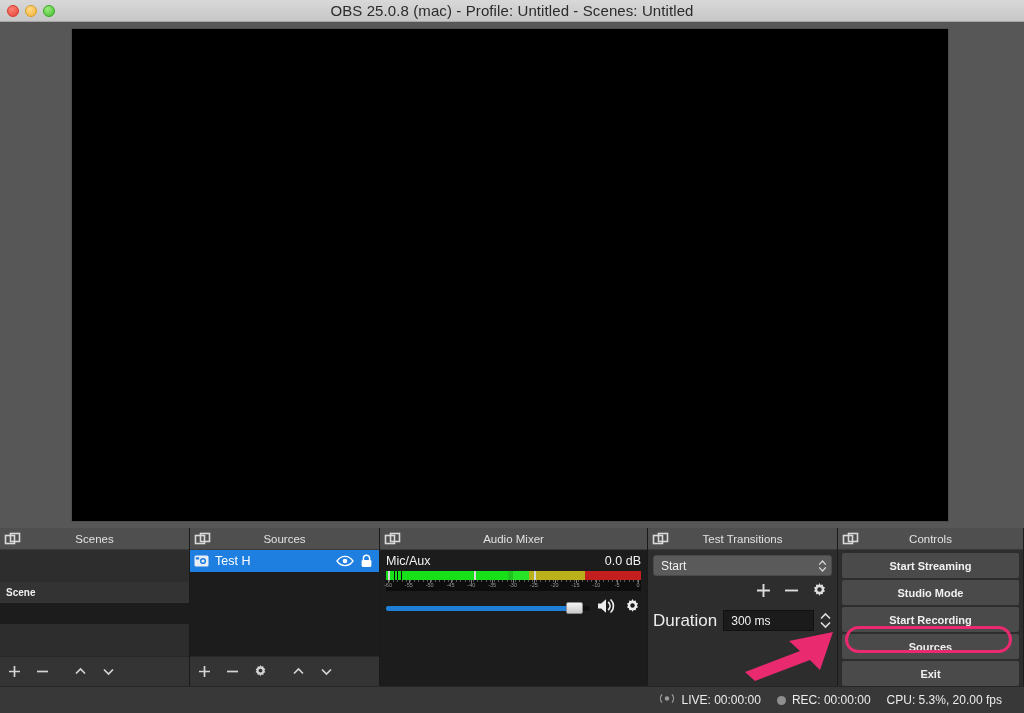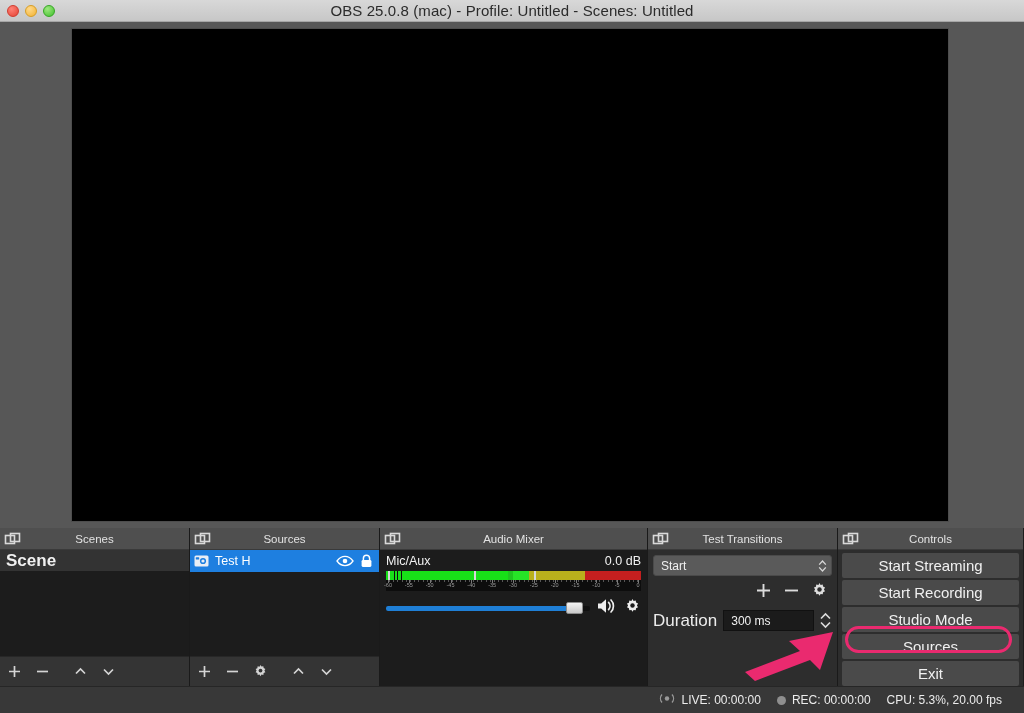--- a/index.html
+++ b/index.html
@@ -40,21 +40,21 @@
     background:#000; box-shadow:0 0 0 1px #4d4d4d;
   }
 
   
   .docks {
     position:absolute; left:0; top:528px; width:1024px; height:158px;
     display:flex; background:#1d1d1d;
   }
   .dock { display:flex; flex-direction:column; height:158px; background:#2d2d2d; }
   .dock + .dock { border-left:1px solid #1a1a1a; }
-  .dock-scenes      { width:189px; }
+  .dock-scenes      { width:189px;gap:32px; }
   .dock-sources     { width:190px; }
   .dock-mixer       { width:268px; }
   .dock-transitions { width:190px; }
   .dock-controls    { width:186px; }
 
   .dock-header {
     position:relative; height:22px; background:#4f4f4f;
     display:flex; align-items:center; justify-content:center;
     color:#e2e2e2; font-size:11.5px; flex:0 0 22px;
     border-bottom:1px solid #3a3a3a;
@@ -69,21 +69,21 @@
   }
   .tb-btn {
     width:28px; height:28px; display:flex; align-items:center; justify-content:center;
     color:#d4d4d4;
   }
   .tb-sep { width:10px; }
 
   
   .scene-row {
     height:21px; display:flex; align-items:center; padding-left:6px;
-    color:#f0f0f0; font-size:17px; font-weight:bold; background:#333333;
+    color:#f0f0f0; font-size:10px; font-weight:bold; background:#333333;
   }
 
   
   .source-row {
     height:22px; display:flex; align-items:center; padding:0 6px 0 4px;
     background:#1e7fe0; color:#fff; font-size:12.5px; gap:6px;
   }
   .src-name { flex:1 1 auto; }
   .src-icon, .eye-icon, .lock-icon { flex:0 0 auto; display:flex; }
 
@@ -144,21 +144,21 @@
     flex:1 1 auto; height:21px; background:#1b1b1b; border:1px solid #111;
     display:flex; align-items:center; padding-left:7px; color:#f0f0f0; font-size:12px;
   }
   .spin-arrows { display:flex; flex-direction:column; gap:2px; margin-left:5px; color:#dcdcdc; }
 
   
   .dock-controls .dock-body { background:#2d2d2d; padding:3px 4px 0 4px; }
   .ctl-btn {
     height:25px; background:#4a4a4a; border-radius:2px; margin-bottom:2px;
     display:flex; align-items:center; justify-content:center;
-    color:#f0f0f0; font-size:15px;
+    color:#f0f0f0; font-size:11px;font-weight:bold;
   }
 
   
   .statusbar {
     position:absolute; left:0; top:686px; width:1024px; height:27px;
     background:#383838; border-top:1px solid #262626;
     display:flex; align-items:center; justify-content:flex-end;
     padding-right:22px; gap:16px; color:#ececec; font-size:12px;
   }
   .stat-item { display:flex; align-items:center; gap:6px; }
@@ -489,22 +489,22 @@
         <span class="float-icon">
           <svg width="17" height="16" viewBox="0 0 17 16">
               <rect x="1.5" y="4.5" width="9" height="8" fill="none" stroke="#d9d9d9" stroke-width="1.6"></rect>
               <rect x="6.5" y="2.5" width="9" height="8" fill="none" stroke="#d9d9d9" stroke-width="1.6"></rect>
             </svg>
         </span>
         <span class="dock-title">Controls</span>
       </div>
       <div class="dock-body">
         <div class="ctl-btn">Start Streaming</div>
+        <div class="ctl-btn">Studio Mode</div>
         <div class="ctl-btn">Start Recording</div>
-        <div class="ctl-btn">Studio Mode</div>
         <div class="ctl-btn">Sources</div>
         <div class="ctl-btn">Exit</div>
       </div>
     </div>
 
   </div>
 
   <div class="statusbar">
     <div class="stat-item">
       <span>

